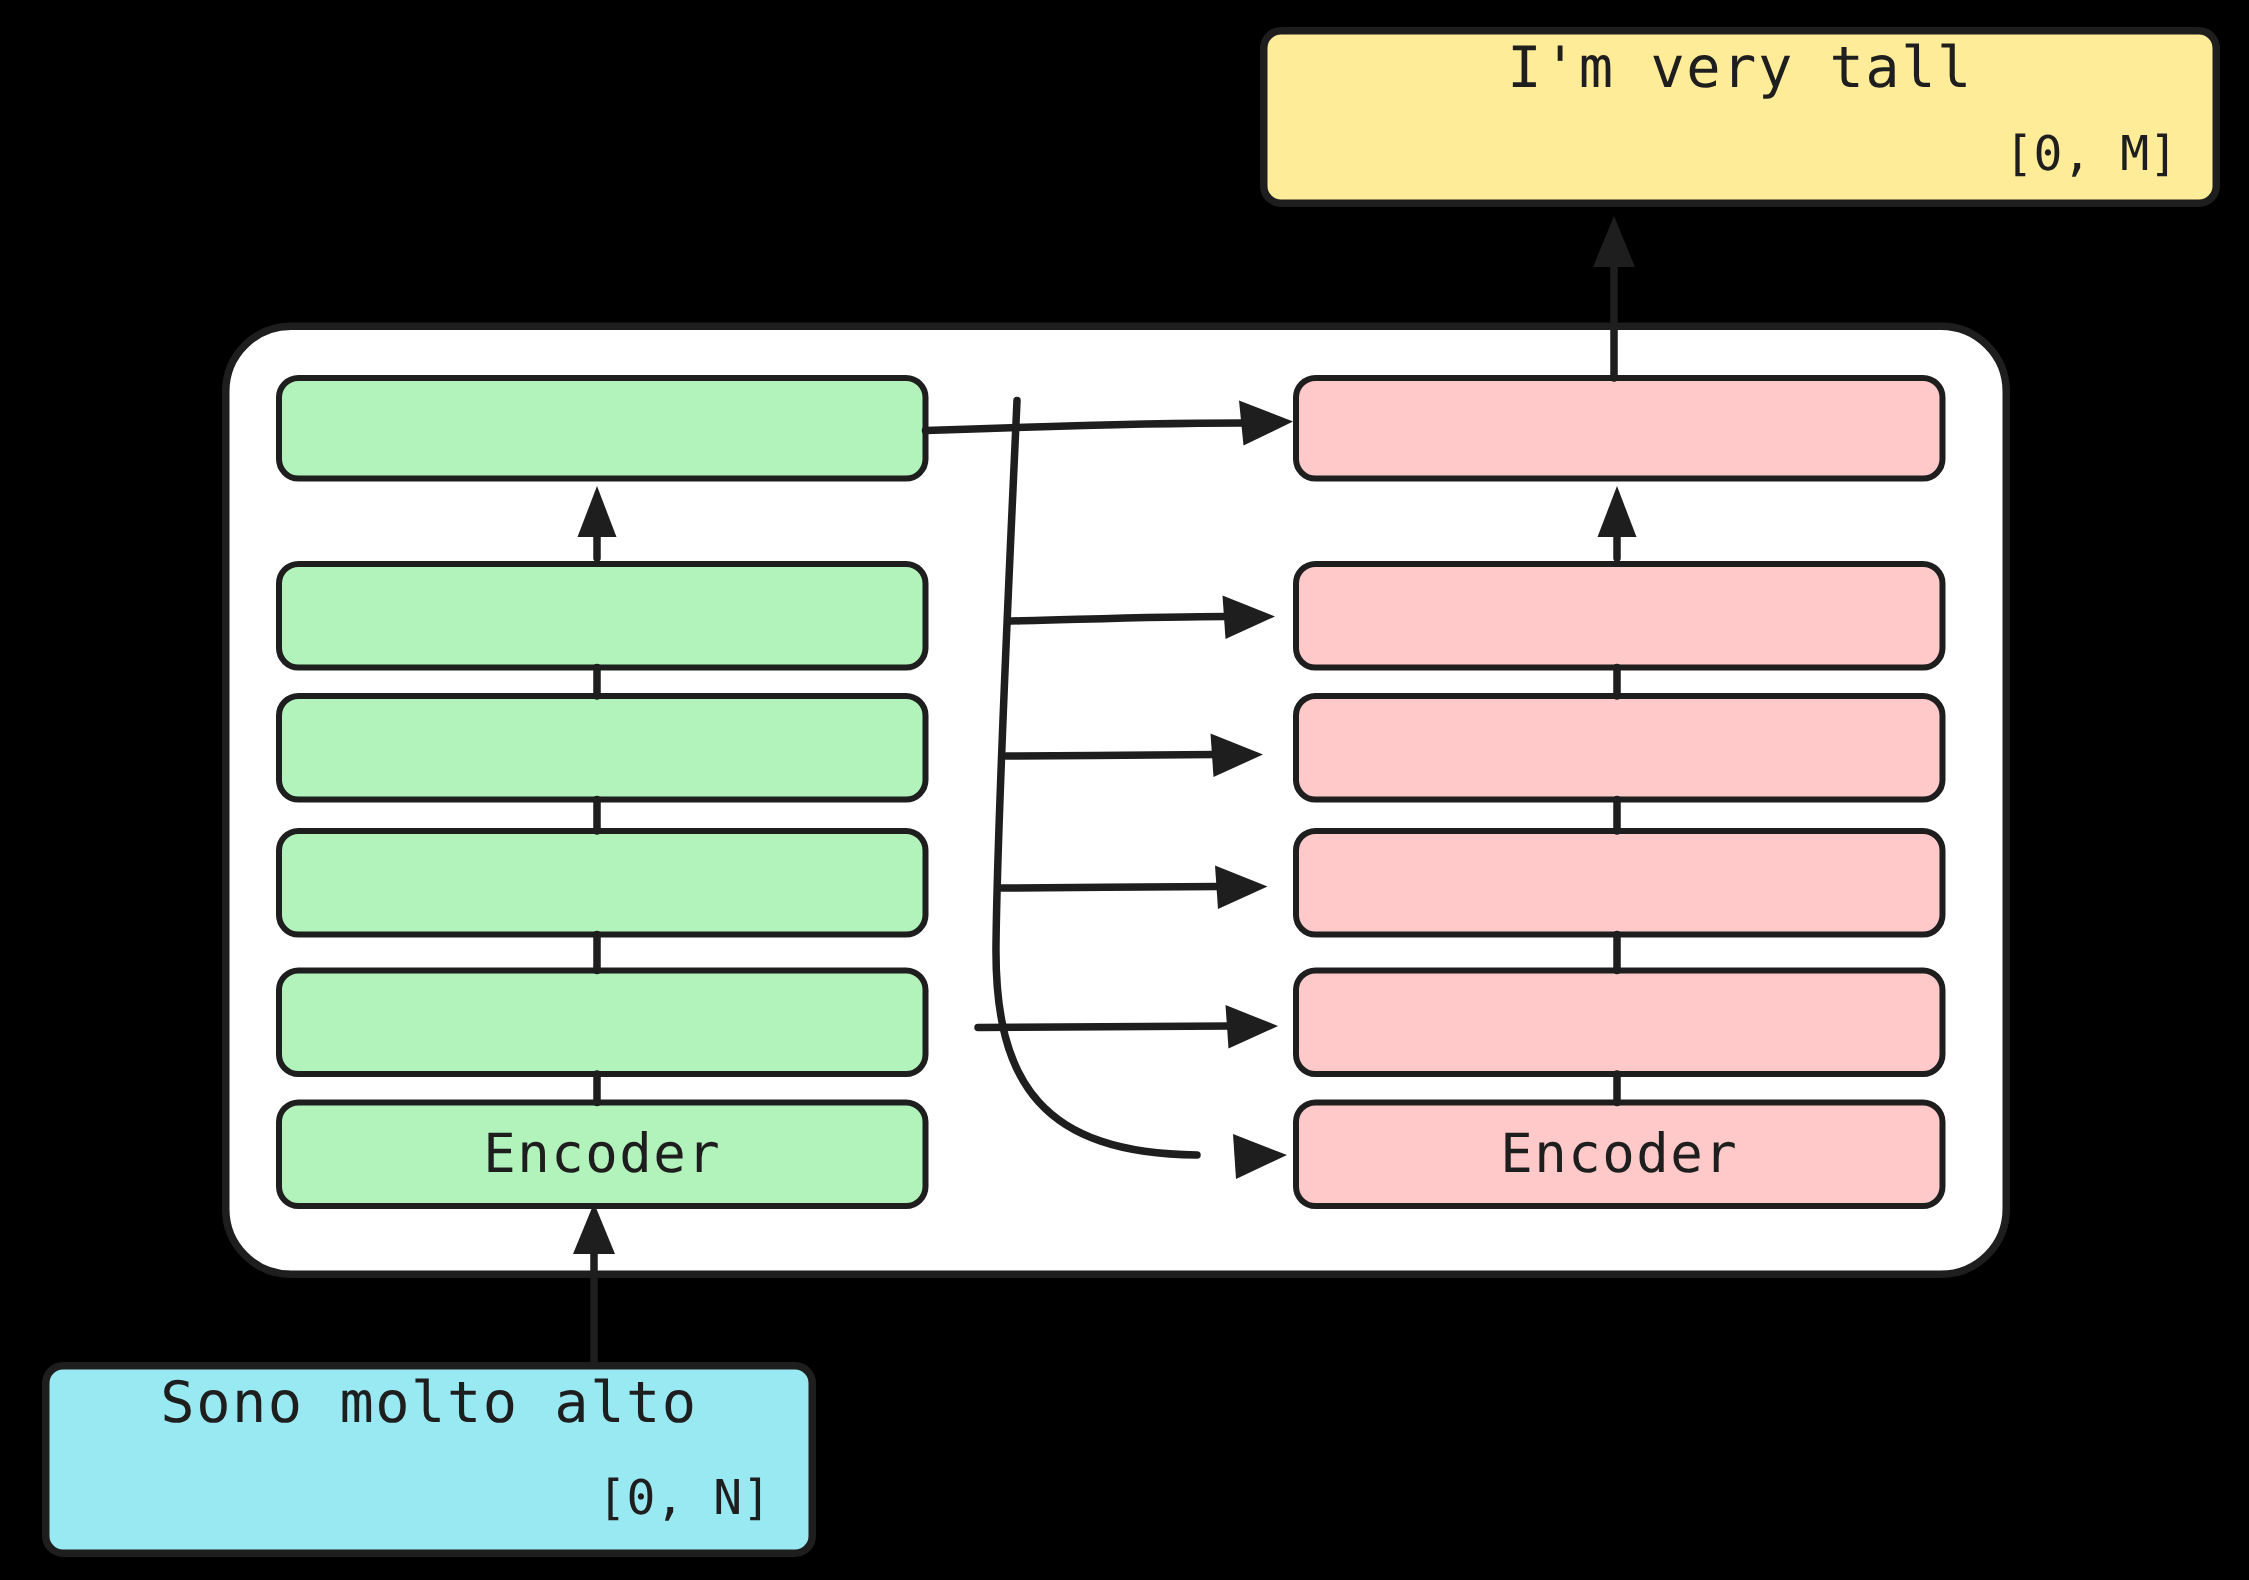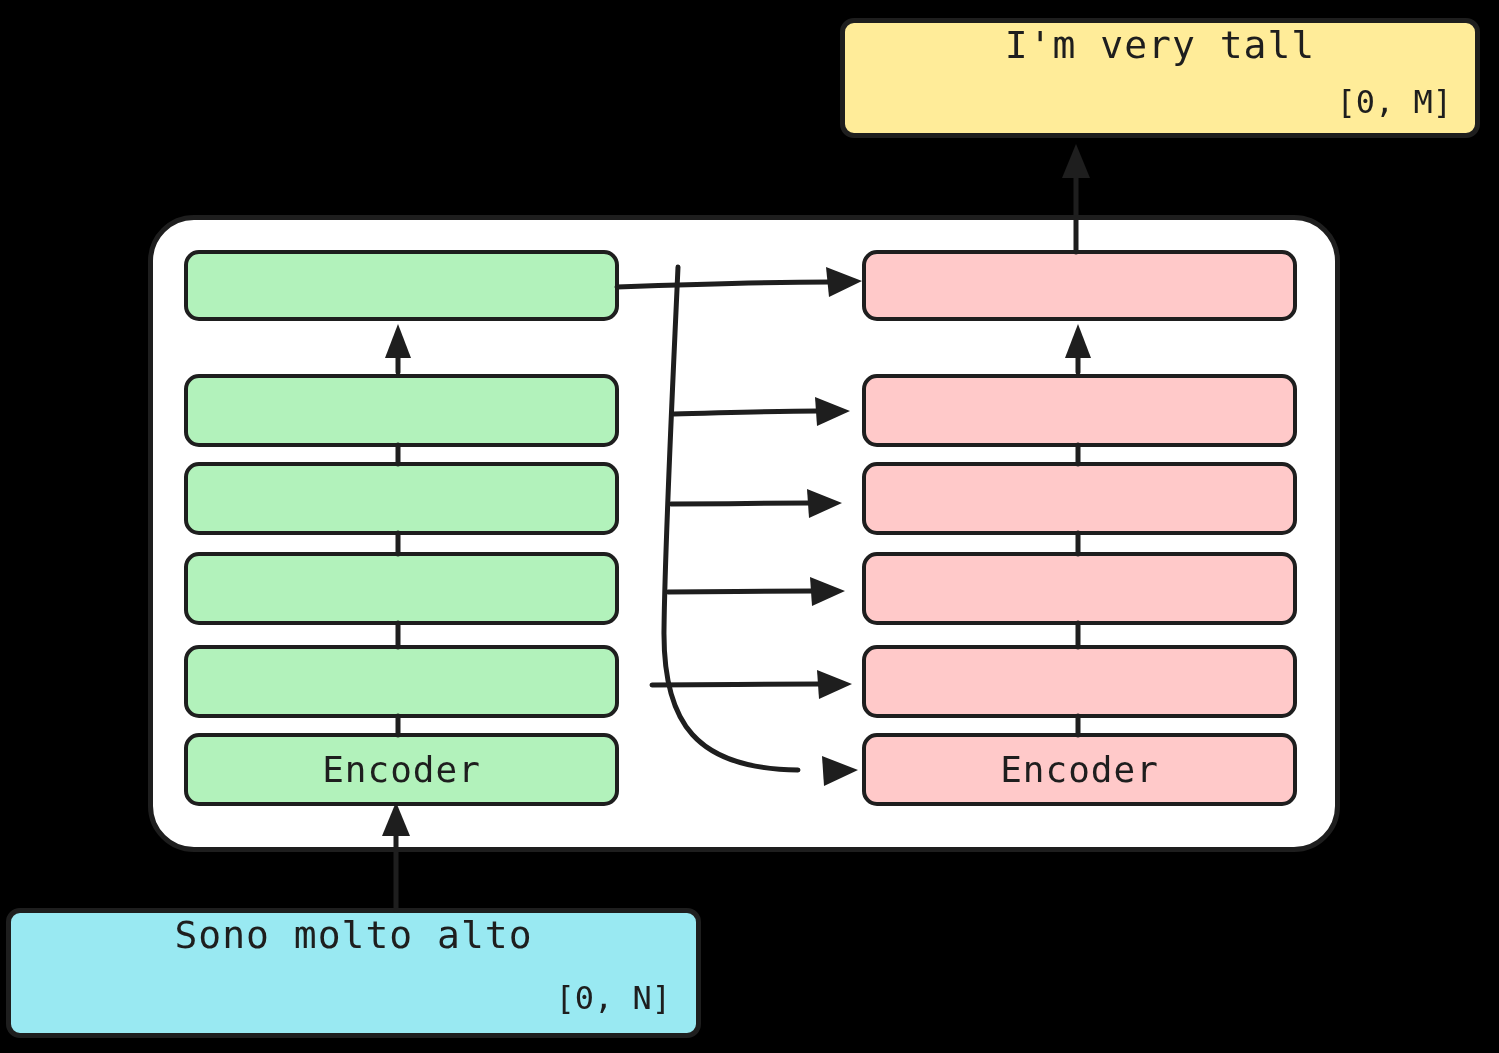--- a/index.html
+++ b/index.html
@@ -13,21 +13,21 @@
     position:relative; width:1499px; height:1053px;
     background:var(--background); overflow:hidden;
     font-family:"DejaVu Sans Mono","Liberation Mono",monospace;
     color:var(--stroke);
   }
   .box {
     position:absolute; border:5px solid var(--stroke); border-radius:14px;
     display:flex; align-items:flex-start; justify-content:center;
   }
   .output-box { left:840px; top:18px; width:640px; height:120px; background:var(--output-fill); }
-  .input-box  { left:6px;  top:908px; width:695px; height:130px; background:var(--input-fill); }
+  .input-box  { left:28px;  top:908px; width:516px; height:130px; background:var(--input-fill); }
   .box-label { font-size:38px; letter-spacing:1px; }
   .box-range { position:absolute; font-size:32px; }
   .output-box .box-range { right:23px; bottom:12px; }
   .input-box  .box-range { right:25px; bottom:16px;margin-top:48px; }
   .container {
     position:absolute; left:148px; top:215px; width:1192px; height:637px;
     background:var(--container-fill); border:5px solid var(--stroke); border-radius:46px;
   }
   .layer {
     position:absolute; width:435px; border:4px solid var(--stroke); border-radius:15px;

